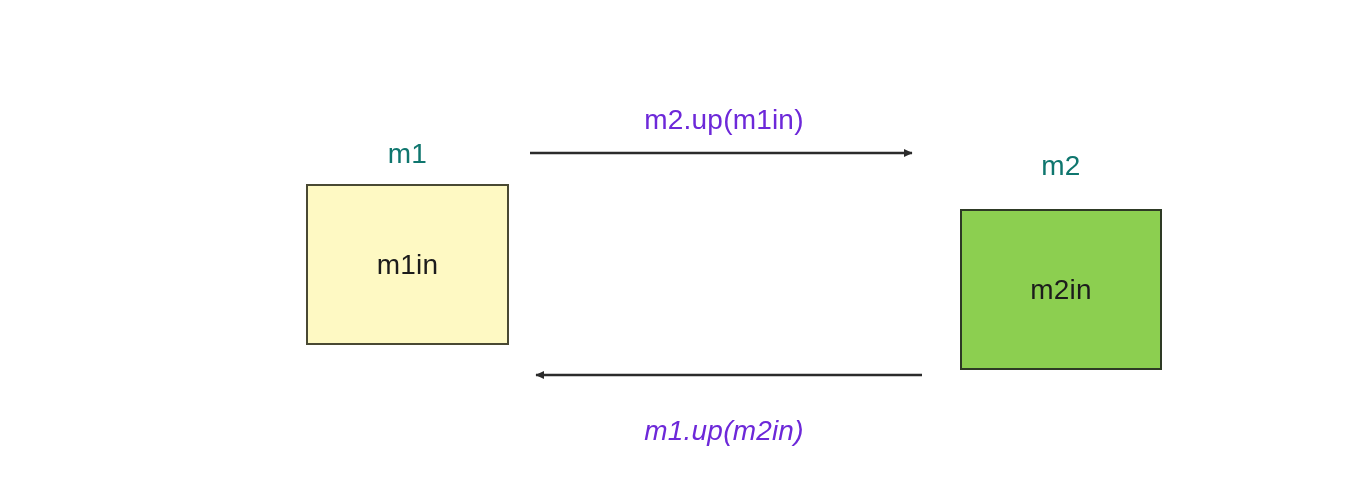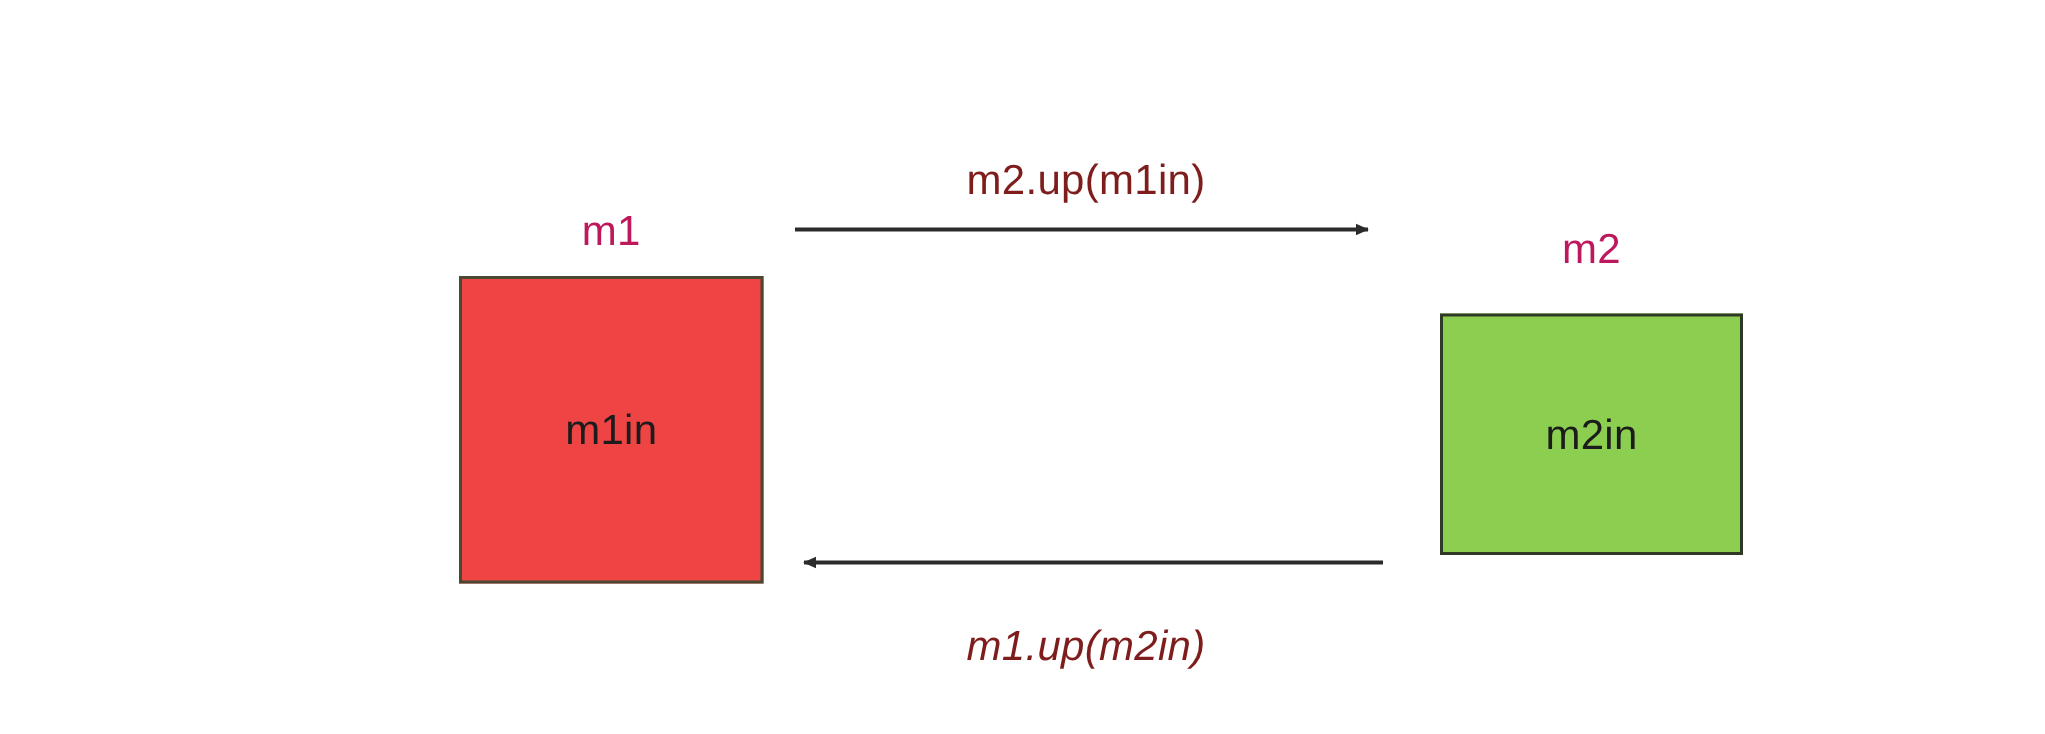--- a/index.html
+++ b/index.html
@@ -18,21 +18,21 @@
     overflow: hidden;
   }
   .node-group {
     position: absolute;
   }
   .node-label {
     position: absolute;
     width: 100%;
     text-align: center;
     font-size: 28px;
-    color: #be185d;
+    color: #0f766e;
     line-height: 1;
     letter-spacing: 0.2px;
     white-space: nowrap;
   }
   .node-box {
     position: absolute;
     box-sizing: border-box;
     border: 2px solid #3b3b28;
     display: flex;
     align-items: center;
@@ -49,22 +49,22 @@
   #group-m1 {
     left: 306px;
     top: 140px;
     width: 203px;
   }
   #group-m1 .node-label { top: 0px; }
   #box-m1 {
     left: 0px;
     top: 44px;
     width: 203px;
-    height: 205px;
-    background: #ef4444;
+    height: 161px;
+    background: #fef9c3;
     border-color: #494933;
   }
 
   
   #group-m2 {
     left: 960px;
     top: 140px;
     width: 202px;
   }
   #group-m2 .node-label { top: 12px; }
@@ -79,21 +79,21 @@
   }
 
   
   .edge {
     position: absolute;
   }
   .edge-label {
     position: absolute;
     text-align: center;
     font-size: 28px;
-    color: #7f1d1d;
+    color: #6d28d9;
     letter-spacing: 0.2px;
     white-space: nowrap;
     width: 100%;
   }
   .edge-svg {
     position: absolute;
     left: 0;
     top: 0;
     overflow: visible;
   }

